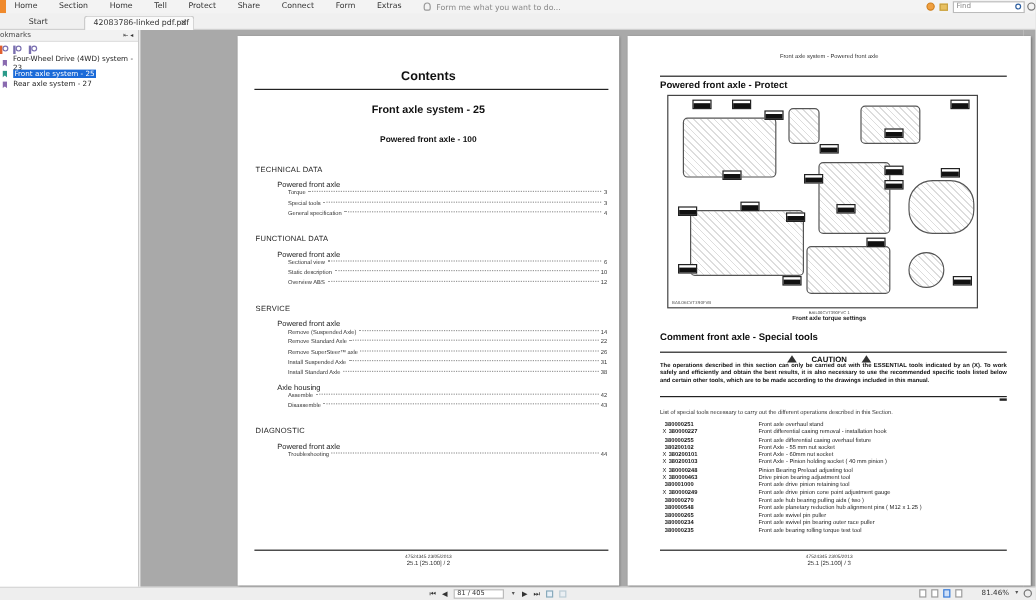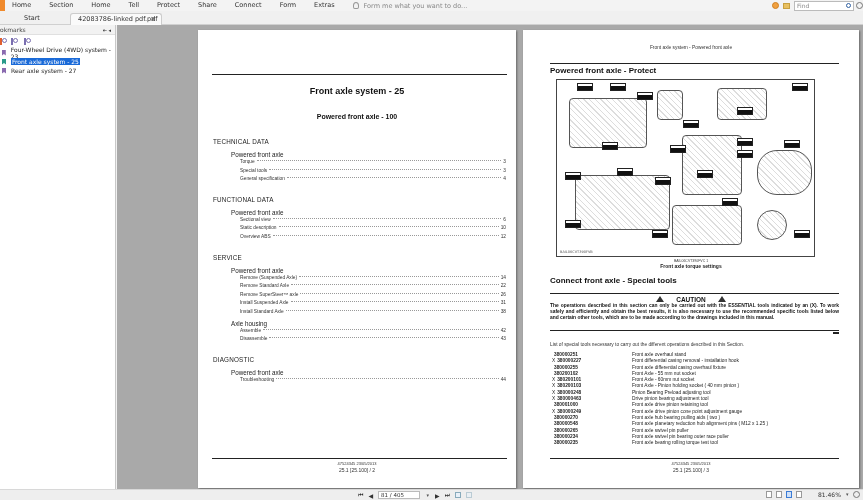--- a/index.html
+++ b/index.html
@@ -160,20 +160,21 @@
         <span class="flag"></span>
         <span class="label">Rear axle system - 27</span>
       </div>
     </div>
   </div>
 
   <div class="doc-area"></div>
   <div class="vscroll"></div>
 
   <div class="page left">
+    <div class="lp-title">Contents</div>
     <div class="lp-rule"></div>
     <div class="lp-h1">Front axle system - 25</div>
     <div class="lp-h2">Powered front axle - 100</div>
 
     <div class="toc">
 
       <div class="section first">TECHNICAL DATA</div>
       <div class="group">Powered front axle</div>
       <div class="entry">
           <span>Torque</span>
@@ -294,21 +295,21 @@
       <div class="callout" style="left:98px;top:97px"></div>
       <div class="callout" style="left:8px;top:140px"></div>
       <div class="callout" style="left:165px;top:118px"></div>
       <div class="callout" style="left:95px;top:150px"></div>
       <div class="callout" style="left:237px;top:150px"></div>
       <div class="fig-id">BAIL06CVT390FVB</div>
     </div>
     <div class="fig-cap-id">BAIL06CVT390FVC   1</div>
     <div class="fig-cap">Front axle torque settings</div>
 
-    <div class="rp-h" style="top:246px">Connect front axle - Special tools</div>
+    <div class="rp-h" style="top:246px">Comment front axle - Special tools</div>
     <div class="rp-rule" style="top:263px"></div>
     <div class="caution-head">
       <span class="tri"></span><span>CAUTION</span><span class="tri"></span>
     </div>
     <div class="caution-text">The operations described in this section can only be carried out with the ESSENTIAL tools indicated by an (X). To work safely and efficiently and obtain the best results, it is also necessary to use the recommended specific tools listed below and certain other tools, which are to be made according to the drawings included in this manual.</div>
     <div class="rp-rule" style="top:300px"></div>
     <div class="caution-mark"></div>
     <div class="tools-intro">List of special tools necessary to carry out the different operations described in this Section.</div>
 
     <div class="tools">

